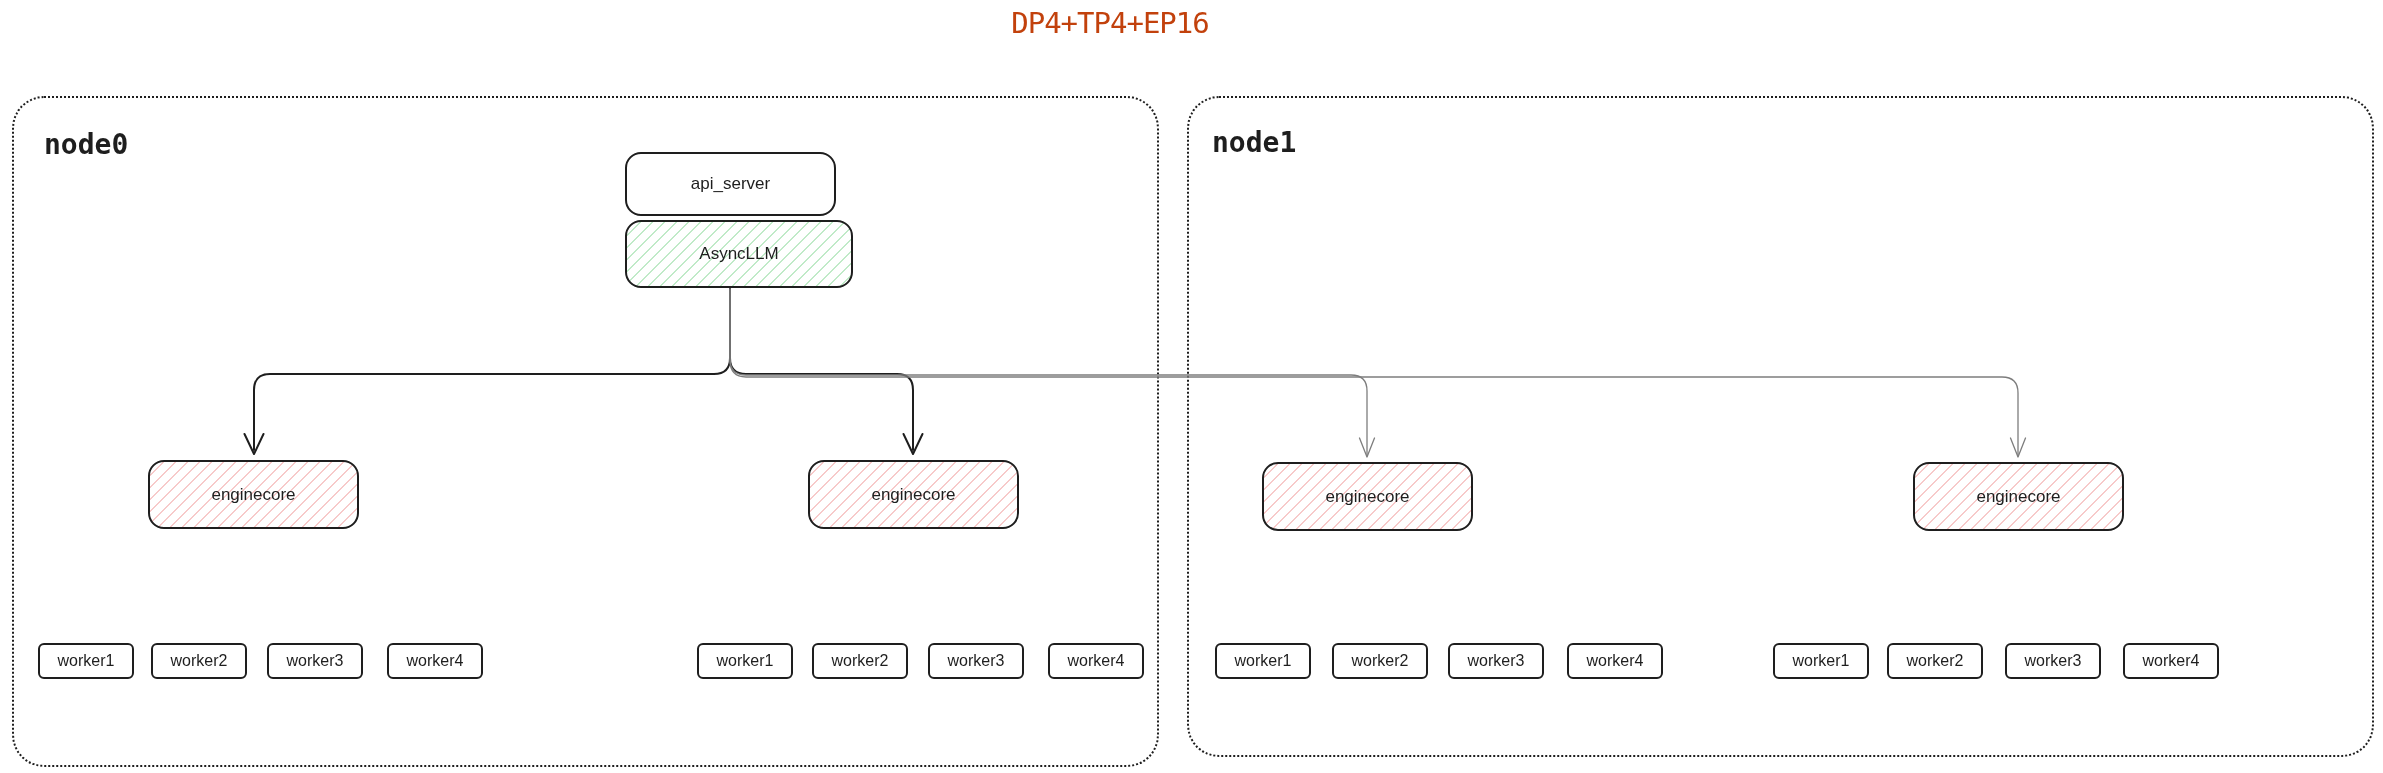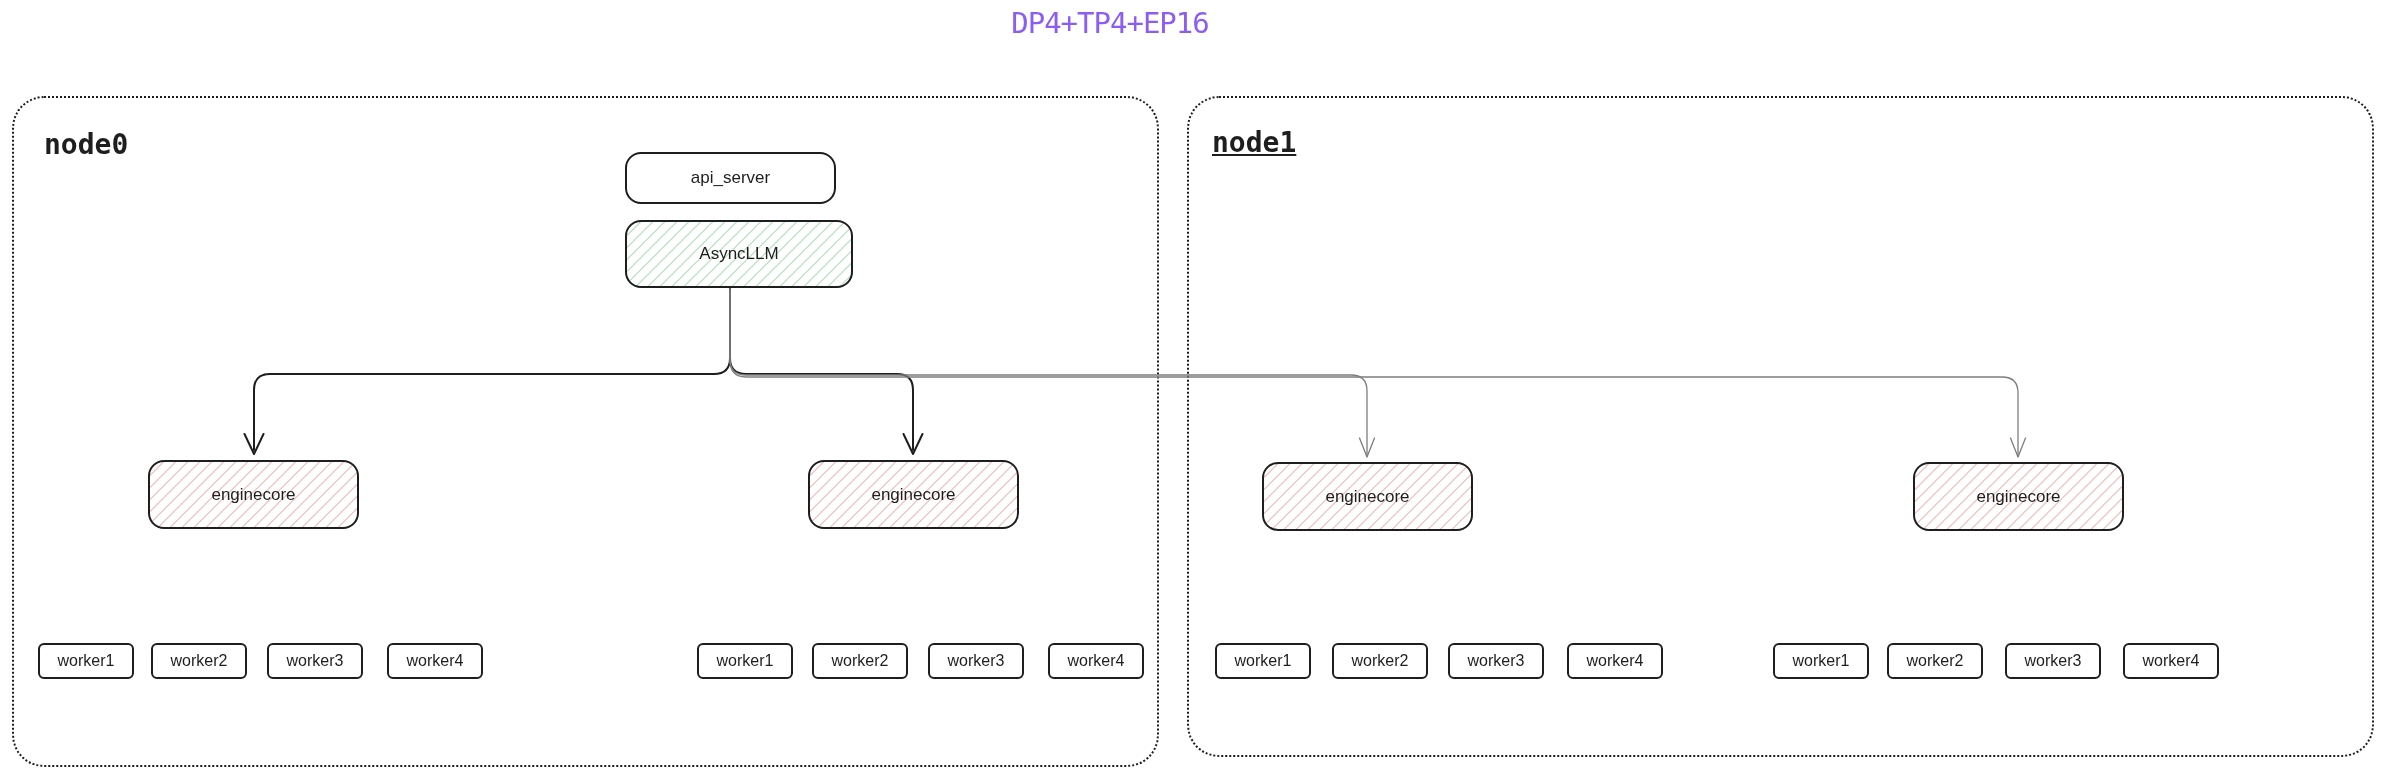--- a/index.html
+++ b/index.html
@@ -19,53 +19,53 @@
   .diagram-title {
     position: absolute;
     left: 1000px;
     top: 6px;
     width: 220px;
     text-align: center;
     font-family: "DejaVu Sans Mono", monospace;
     font-size: 29px;
     font-weight: 500;
     letter-spacing: -1px;
-    color: #8b5cf6;
+    color: #c2410c;
   }
   .node-frame {
     position: absolute;
     border: 2.6px dotted #1e1e1e;
     border-radius: 32px;
     background: transparent;
   }
   #node0-frame { left: 12px;   top: 96px; width: 1143px; height: 667px; }
   #node1-frame { left: 1187px; top: 96px; width: 1183px; height: 657px; }
   .node-label {
     position: absolute;
     font-family: "DejaVu Sans Mono", monospace;
     font-size: 28px;
     font-weight: 600;
     color: #1e1e1e;
     text-align: center;
   }
   #node0-label { left: 44px;   top: 128px; }
-  #node1-label { left: 1212px; top: 126px; text-decoration: underline; }
+  #node1-label { left: 1212px; top: 126px; }
 
   .box {
     position: absolute;
     box-sizing: border-box;
     border: 2.2px solid #1e1e1e;
     border-radius: 16px;
     display: flex;
     align-items: center;
     justify-content: center;
     font-size: 17px;
     background: #ffffff;
   }
-  #api-server-box { left: 625px; top: 152px; width: 211px; height: 52px; }
+  #api-server-box { left: 625px; top: 152px; width: 211px; height: 64px; }
   #asyncllm-box   { left: 625px; top: 220px; width: 228px; height: 68px;
     background-image: repeating-linear-gradient(135deg,
       rgba(64,192,87,0.33) 0px, rgba(64,192,87,0.33) 1.6px,
       transparent 1.6px, transparent 8.5px);
   }
   .enginecore {
     width: 211px;
     height: 69px;
     background-image: repeating-linear-gradient(135deg,
       rgba(224,49,49,0.26) 0px, rgba(224,49,49,0.26) 1.4px,

